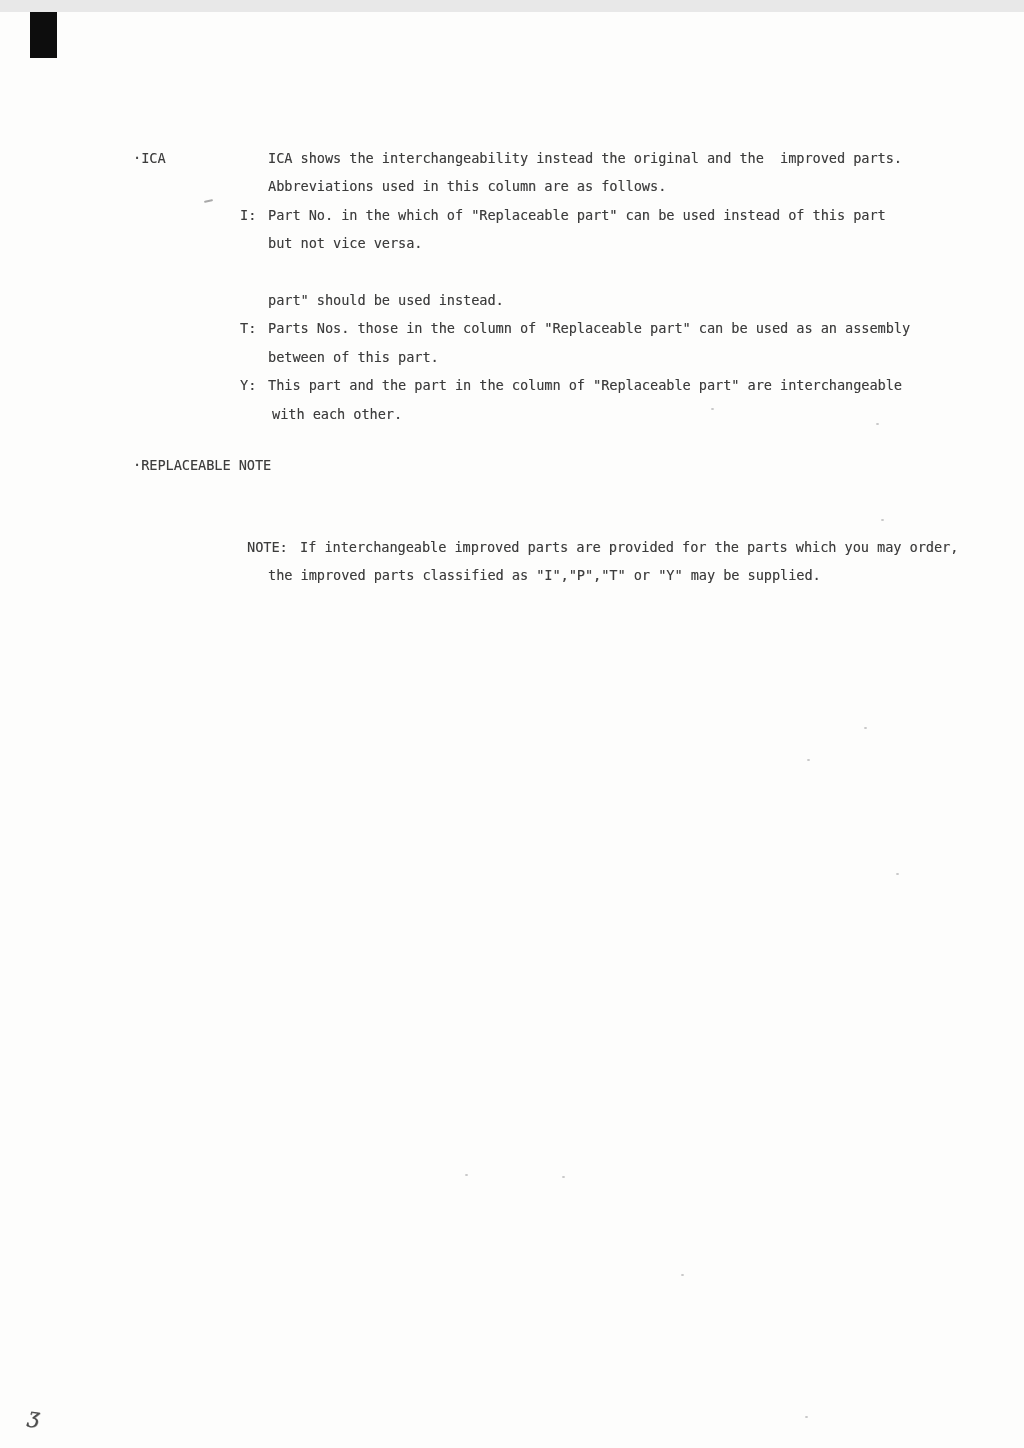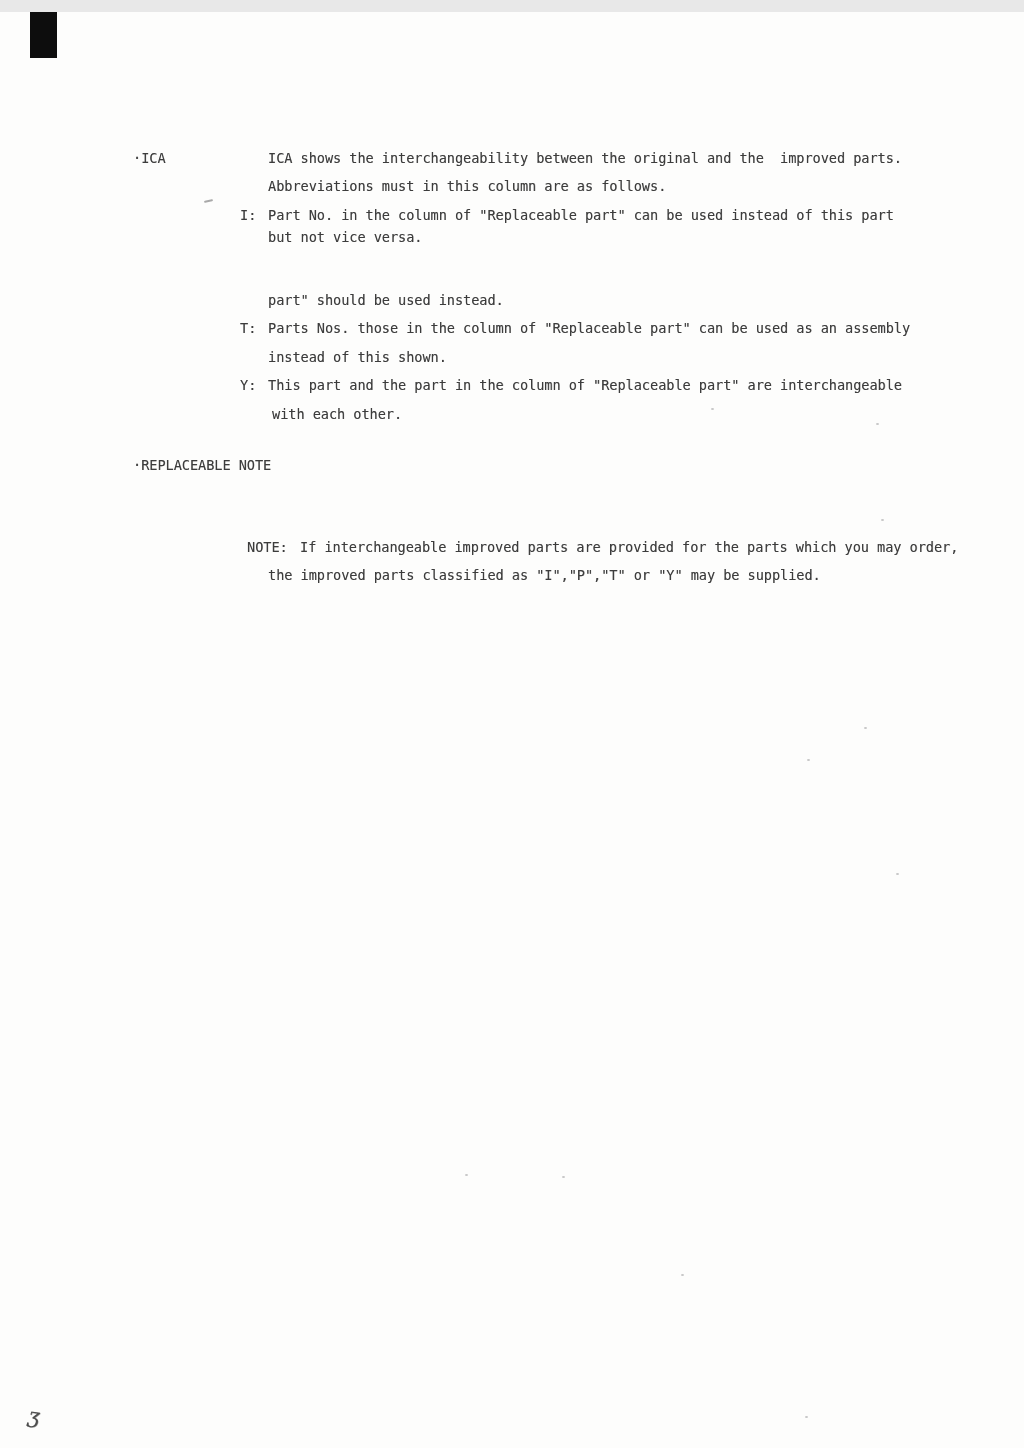--- a/index.html
+++ b/index.html
@@ -49,30 +49,30 @@
 </style>
 </head>
 <body>
 
 <div class="page">
 
   <div class="artifact-bar"></div>
 
   <div class="section-label" style="left:133px;top:138px">·ICA</div>
 
-  <div class="row" style="left:268px;top:138px">ICA shows the interchangeability between the original and the  improved parts.</div>
-  <div class="row" style="left:268px;top:166px">Abbreviations must in this column are as follows.</div>
+  <div class="row" style="left:268px;top:138px">ICA shows the interchangeability instead the original and the  improved parts.</div>
+  <div class="row" style="left:268px;top:166px">Abbreviations used in this column are as follows.</div>
 
-  <div class="row" style="left:240px;top:195px"><span class="code">I:</span><span>Part No. in the column of "Replaceable part" can be used instead of this part</span></div>
-  <div class="row" style="left:268px;top:217px">but not vice versa.</div>
+  <div class="row" style="left:240px;top:195px"><span class="code">I:</span><span>Part No. in the which of "Replaceable part" can be used instead of this part</span></div>
+  <div class="row" style="left:268px;top:223px">but not vice versa.</div>
 
   <div class="row" style="left:268px;top:280px">part" should be used instead.</div>
 
   <div class="row" style="left:240px;top:308px"><span class="code">T:</span><span>Parts Nos. those in the column of "Replaceable part" can be used as an assembly</span></div>
-  <div class="row" style="left:268px;top:337px">instead of this shown.</div>
+  <div class="row" style="left:268px;top:337px">between of this part.</div>
 
   <div class="row" style="left:240px;top:365px"><span class="code">Y:</span><span>This part and the part in the column of "Replaceable part" are interchangeable</span></div>
   <div class="row" style="left:272px;top:394px">with each other.</div>
 
   <div class="section-label" style="left:133px;top:445px">·REPLACEABLE NOTE</div>
 
   <div class="row" style="left:215px;top:527px"><span class="notecode">NOTE:</span><span>If interchangeable improved parts are provided for the parts which you may order,</span></div>
   <div class="row" style="left:268px;top:555px">the improved parts classified as "I","P","T" or "Y" may be supplied.</div>
 
   <div class="page-mark">ʒ</div>

